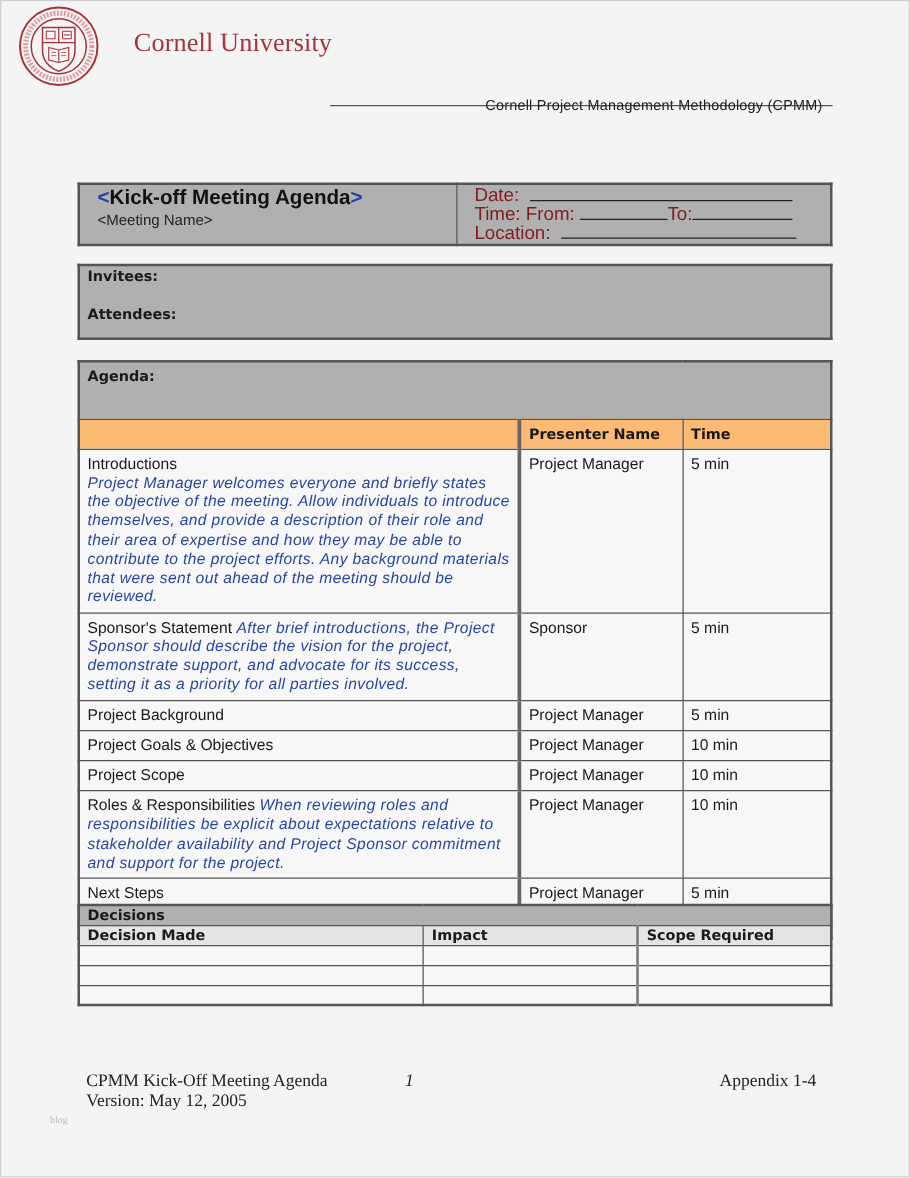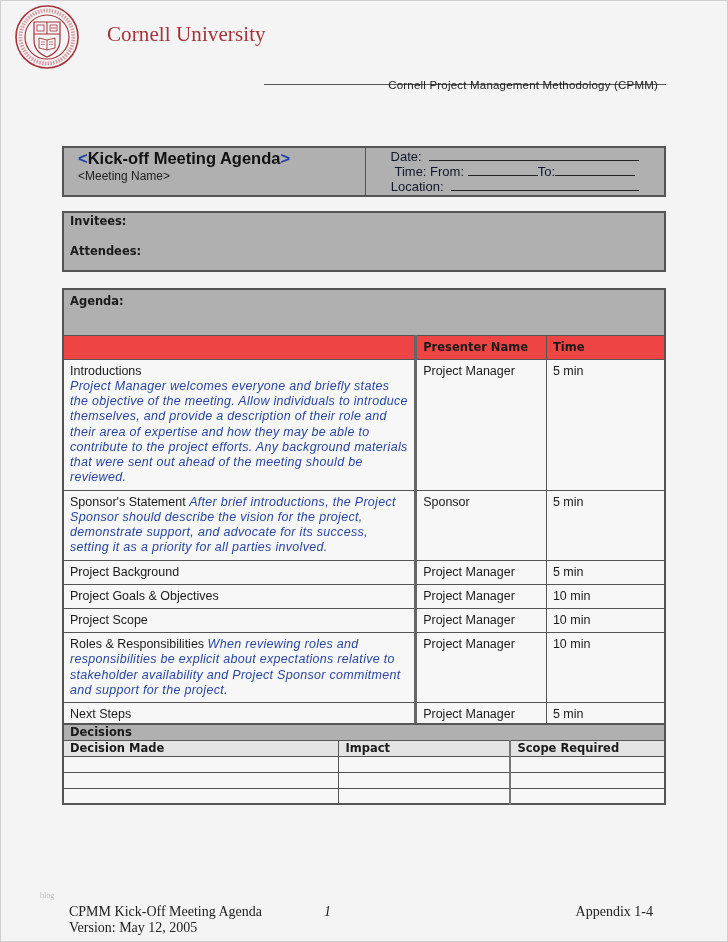--- a/index.html
+++ b/index.html
@@ -19,55 +19,55 @@
     td, th { border: 1px solid #555; font-weight: normal; text-align: left; vertical-align: top; }
     .grey { background: #b0b0b0; }
 
     
     .title-table { top: 146px; height: 50px; border: 2px solid #555; }
     .title-table td { padding: 1px 14px; }
     .title-left { width: 302px; }
     .title-main { font-size: 16.5px; font-weight: bold; color: #111; line-height: 19px; }
     .angle { color: #1f3fa8; }
     .title-sub { font-size: 12px; color: #222; line-height: 16px; }
-    .meta-line { font-size: 13px; color: #0f172a; line-height: 15px; white-space: nowrap; text-align: center; }
+    .meta-line { font-size: 15px; color: #7f1d1d; line-height: 15px; white-space: nowrap; }
     .blank { display: inline-block; border-bottom: 1px solid #222; height: 11px; vertical-align: baseline; }
 
     
     .invitees-table { top: 211px; height: 61px; border: 2px solid #555; }
     .invitees-table td { padding: 1px 6px; font-size: 12.5px; font-weight: bold; font-family: "DejaVu Sans", sans-serif; font-size: 11.5px; }
     .inv-label { display: block; line-height: 15px; }
     .att-label { display: block; margin-top: 15px; line-height: 15px; }
 
     
     .agenda-table { top: 288px; border: 2px solid #555; }
     .agenda-table td { font-size: 12.5px; padding: 4px 6px; line-height: 15.2px; }
     .agenda-header { height: 46px; font-family: "DejaVu Sans", sans-serif; font-weight: bold; font-size: 11.5px !important; }
-    .col-head { font-family: "DejaVu Sans", sans-serif; font-weight: bold; font-size: 11.5px !important; background: #ef4444; }
+    .col-head { font-family: "DejaVu Sans", sans-serif; font-weight: bold; font-size: 11.5px !important; background: #fdba74; }
     .c-topic { width: 354px; }
     .c-presenter { width: 131px; border-left: 3px solid #666 !important; }
     .c-time { width: 119px; }
     .desc { color: #2847a0; font-style: italic; letter-spacing: 0.3px; }
     .row-intro td { height: 131px; }
     .row-sponsor td { height: 61px; }
     .row-roles td { height: 66px; }
     .agenda-table tbody td { background: #f7f7f7; margin-left: 48px; }
 
     
     .decisions-table { top: 723px; border: 2px solid #555; }
     .decisions-table td { font-size: 11.5px; padding: 0 6px; height: 16px; line-height: 14px; }
     .dec-title { font-family: "DejaVu Sans", sans-serif; font-weight: bold; }
     .dec-col { font-family: "DejaVu Sans", sans-serif; font-weight: bold; background: #e4e4e4; }
     .d1 { width: 277px; }
     .d2 { width: 172px; }
     .d3 { width: 155px; border-left: 2px solid #777 !important; }
     .dec-empty td { background: #f7f7f7; }
 
     
-    .footer { position: absolute; left: 69px; top: 904px; width: 584px; font-family: "Liberation Serif", serif; font-size: 14px; color: #222; }
+    .footer { position: absolute; left: 69px; top: 858px; width: 584px; font-family: "Liberation Serif", serif; font-size: 14px; color: #222; }
     .footer-row { display: flex; justify-content: space-between; line-height: 16px; }
     .footer-left { width: 255px; }
     .footer-page { font-style: italic; flex: 1; }
     .watermark { position: absolute; left: 40px; top: 891px; font-size: 8px; color: #bbb; font-family: "Liberation Serif", serif; }
   </style>
 </head>
 <body>
 
 <div class="page-border"></div>
 

